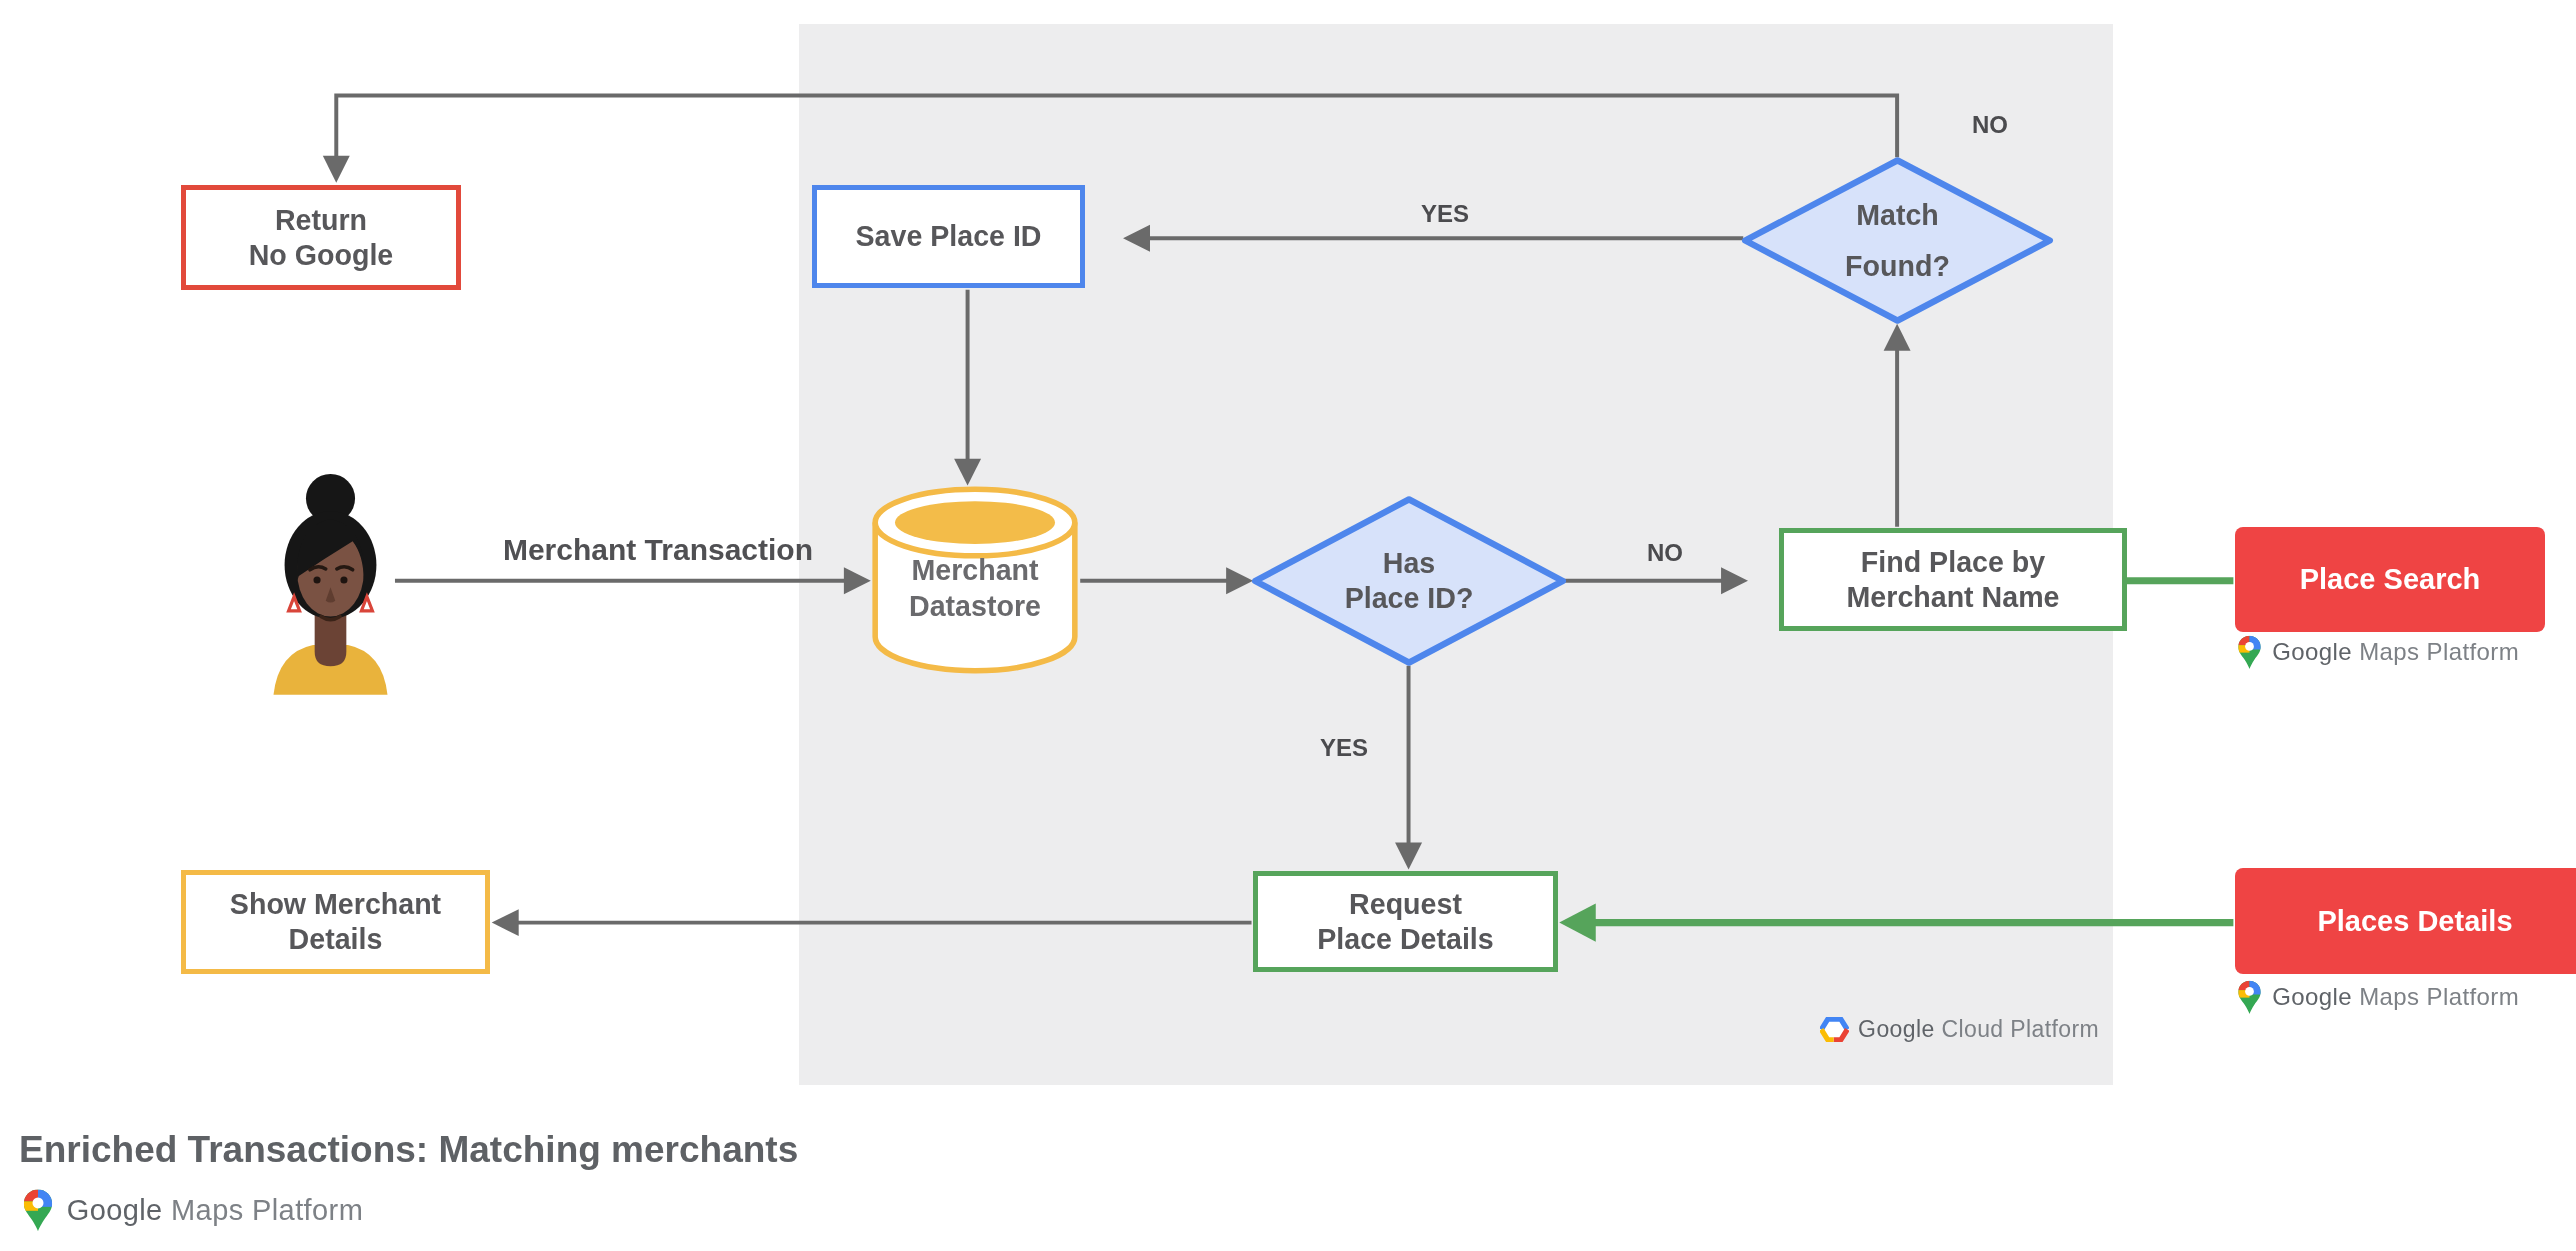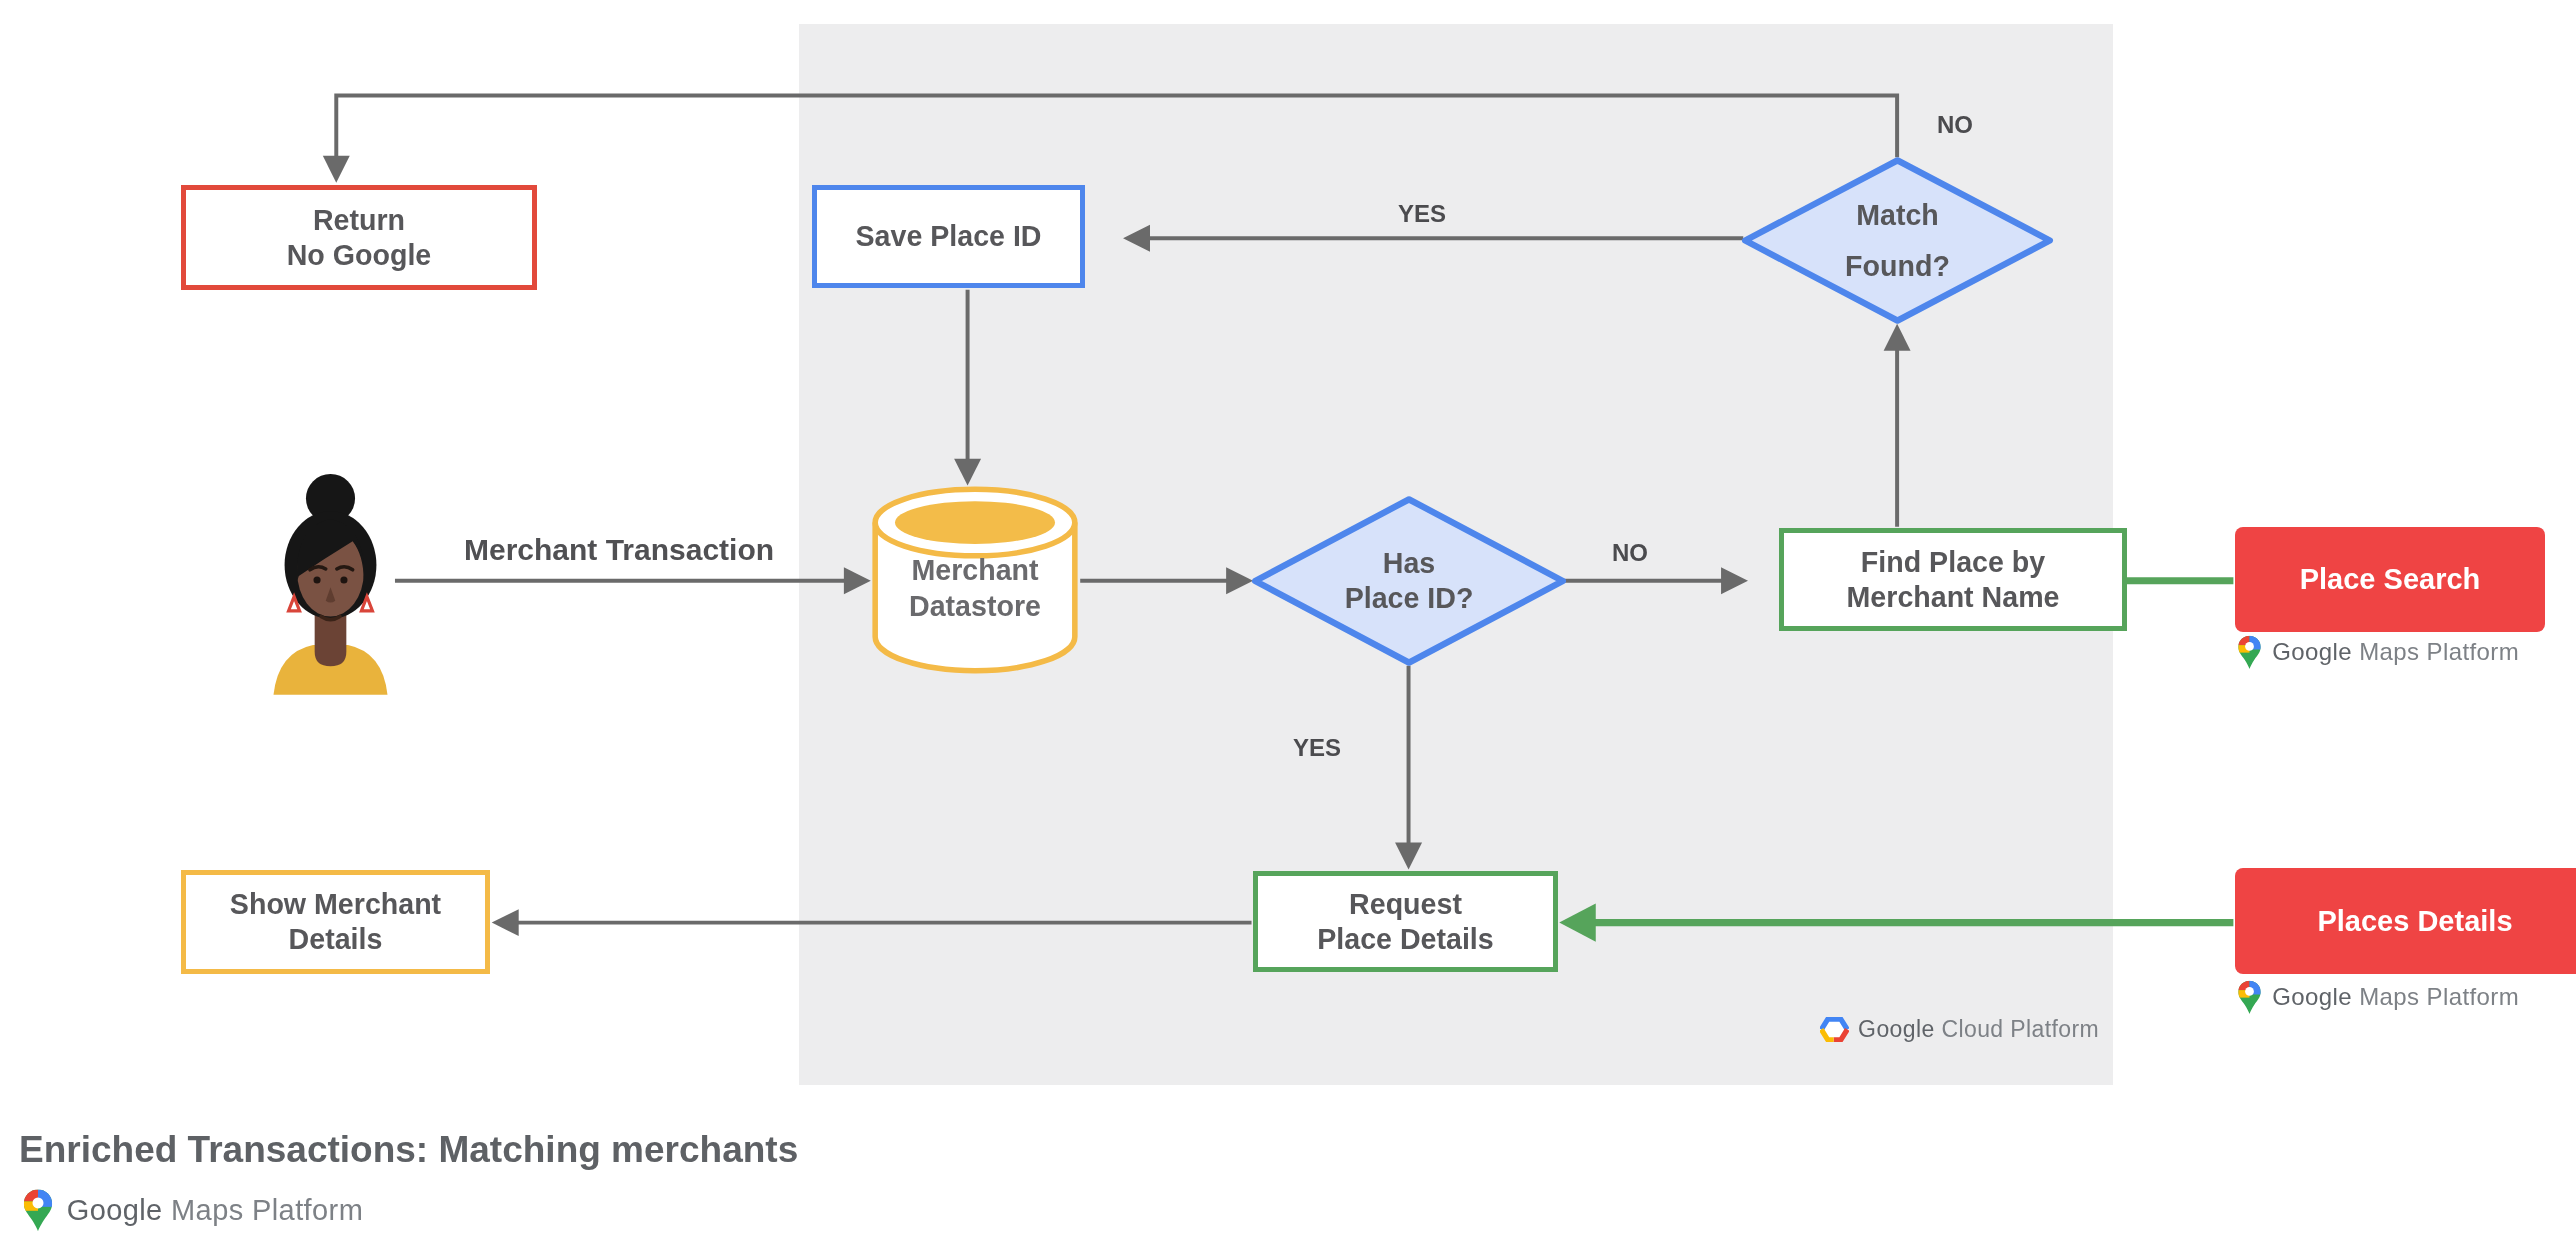--- a/index.html
+++ b/index.html
@@ -11,21 +11,21 @@
   
   .panel{left:799px;top:24px;width:1314px;height:1061px;background:#ededee;}
   
   .edges{left:0;top:0;width:2576px;height:1252px;pointer-events:none;}
   
   .node{
     background:#ffffff;display:flex;flex-direction:column;align-items:center;justify-content:center;
     text-align:center;font-weight:bold;font-size:28.6px;line-height:35px;color:#57575a;
     box-sizing:border-box;
   }
-  .node-return {left:181px; top:185px; width:356px;height:105px;border:5.6px solid #e2493b;}
+  .node-return {left:181px; top:185px; width:280px;height:105px;border:5.6px solid #e2493b;}
   .node-save   {left:812px;top:185px; width:273px;height:103px;border:5.6px solid #4e86ec;}
   .node-find   {left:1750px;top:528px; width:348px;height:103px;border:5.6px solid #56a45b;margin-left:29px;}
   .node-request{left:1253px;top:871px;width:305px;height:101px;border:5.6px solid #56a45b;}
   .node-show   {left:181px; top:870px;width:309px;height:104px;border:5.6px solid #f4ba47;}
   .api-chip{
     display:flex;align-items:center;justify-content:center;text-align:center;
     background:#ef4444;border-radius:8px;color:#ffffff;font-weight:bold;font-size:29px;
   }
   .chip-search {left:2235px;top:527px; width:310px;height:105px;}
   .chip-details{left:2235px;top:868px;width:360px;height:106px;}
@@ -35,21 +35,21 @@
     display:flex;flex-direction:column;align-items:center;justify-content:center;text-align:center;
     font-weight:bold;font-size:28.6px;line-height:35px;color:#57575a;pointer-events:none;
   }
   
   .cyl-label{
     left:872px;top:552px;width:206px;text-align:center;
     font-weight:bold;font-size:28.6px;line-height:36px;color:#6a6a6d;
   }
   
   .edge-label{
-    font-weight:bold;color:#4b4b4e;text-align:left;
+    font-weight:bold;color:#4b4b4e;text-align:right;
   }
   .lbl-merchant-transaction{left:464px;top:533px;width:349px;font-size:30px;color:#505053;}
   .lbl-match-yes{left:1398px;top:200px;width:71px;font-size:24px;}
   .lbl-match-no {left:1937px;top:111px;width:71px;font-size:24px;}
   .lbl-has-no   {left:1612px;top:539px;width:71px;font-size:24px;}
   .lbl-has-yes  {left:1293px;top:734px;width:75px;font-size:24px;}
   
   .logo-row{display:flex;align-items:center;}
   .logo-row .g1{color:#5f6368;}
   .logo-row .g2{color:#7d8186;}

